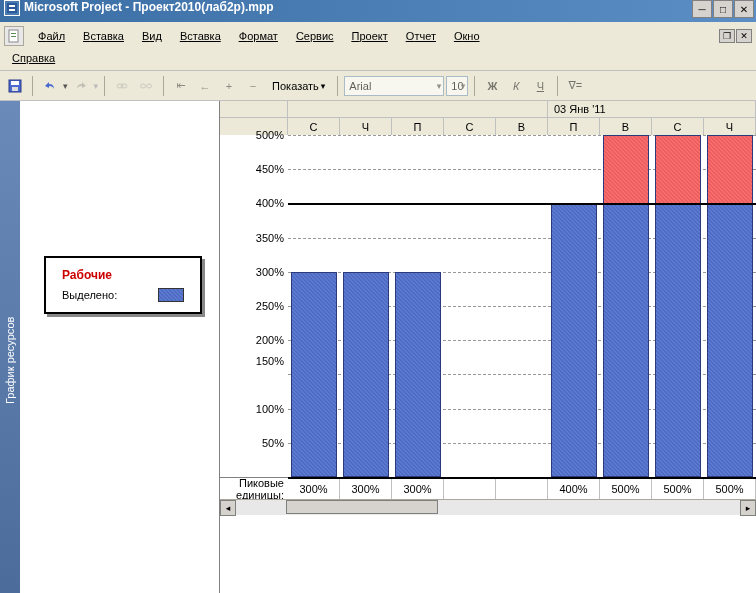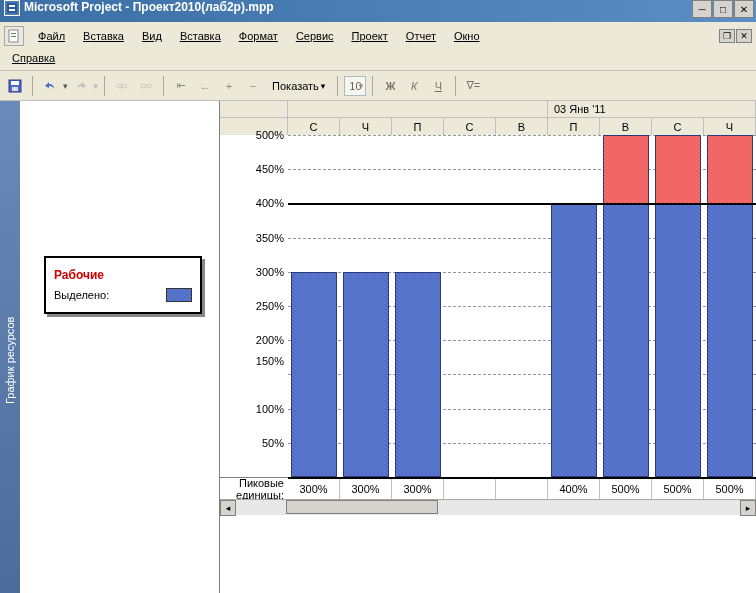--- a/index.html
+++ b/index.html
@@ -23,21 +23,21 @@
 .tsep { width: 1px; height: 20px; background: #aca899; margin: 0 4px; }
 .tdropdown { border: 1px solid #7f9db9; background: #fff; padding: 1px 16px 1px 4px; position: relative; height: 20px; display: flex; align-items: center; }
 .tdropdown::after { content: '▾'; position: absolute; right: 2px; font-size: 9px; color: #555; }
 .tlink { color: #000; padding: 2px 6px; cursor: pointer; display: flex; align-items: center; gap: 2px; }
 
 .workspace { display: flex; height: 518px; }
 .sidebar { width: 20px; background: linear-gradient(to bottom, #4a6a9a, #6a8aba); writing-mode: vertical-rl; transform: rotate(180deg); color: #fff; display: flex; align-items: center; justify-content: center; font-size: 11px; padding: 8px 0; }
 
 .main { flex: 1; display: flex; background: #fff; }
 .leftpane { width: 200px; border-right: 1px solid #808080; position: relative; background: #fff; }
-.legend { position: absolute; top: 155px; left: 24px; border: 2px solid #000; box-shadow: 3px 3px 0 #888; padding: 10px 8px; background: #fff; width: 158px; }
+.legend { position: absolute; top: 155px; left: 24px; border: 2px solid #000; box-shadow: 3px 3px 0 #888; padding: 10px 16px; background: #fff; width: 158px; }
 .legend-title { color: #c00; font-weight: bold; margin-bottom: 6px; font-size: 12px; }
 .legend-row { display: flex; align-items: center; justify-content: space-between; margin-top: 4px; font-size: 11px; }
 .swatch { width: 26px; height: 14px; border: 1px solid #333; }
 .sw-red { background: #ff6b6b; background-image: linear-gradient(45deg, rgba(0,0,0,.1) 25%, transparent 25%, transparent 50%, rgba(0,0,0,.1) 50%, rgba(0,0,0,.1) 75%, transparent 75%); background-size: 4px 4px; }
 .sw-blue { background: #5b79d6; background-image: linear-gradient(45deg, rgba(0,0,0,.12) 25%, transparent 25%, transparent 50%, rgba(0,0,0,.12) 50%, rgba(0,0,0,.12) 75%, transparent 75%); background-size: 4px 4px; }
 
 .chartpane { flex: 1; position: relative; overflow: hidden; }
 .headers { height: 34px; border-bottom: 1px solid #808080; }
 .hrow1 { height: 17px; border-bottom: 1px solid #c0c0c0; display: flex; }
 .hrow2 { height: 17px; display: flex; }
@@ -146,20 +146,23 @@
   <div class="tsep"></div>
   <div class="tbtn" style="opacity:.4">⇤</div>
   <div class="tbtn" style="opacity:.4">←</div>
   <div class="tbtn" style="opacity:.4">+</div>
   <div class="tbtn" style="opacity:.4">−</div>
   <div class="tlink">
       <span>Показать</span>
       <span style="font-size:9px">▾</span>
     </div>
   <div class="tsep"></div>
+  <div class="tdropdown" style="width:100px;opacity:.6">
+      <span>Arial</span>
+    </div>
   <div class="tdropdown" style="width:20px;opacity:.6">
       <span>10</span>
     </div>
   <div class="tsep"></div>
   <div class="tbtn" style="font-weight:bold;opacity:.5">Ж</div>
   <div class="tbtn" style="font-style:italic;opacity:.5">К</div>
   <div class="tbtn" style="text-decoration:underline;opacity:.5">Ч</div>
   <div class="tsep"></div>
   <div class="tbtn" style="opacity:.5">∇=</div>
 </div>

